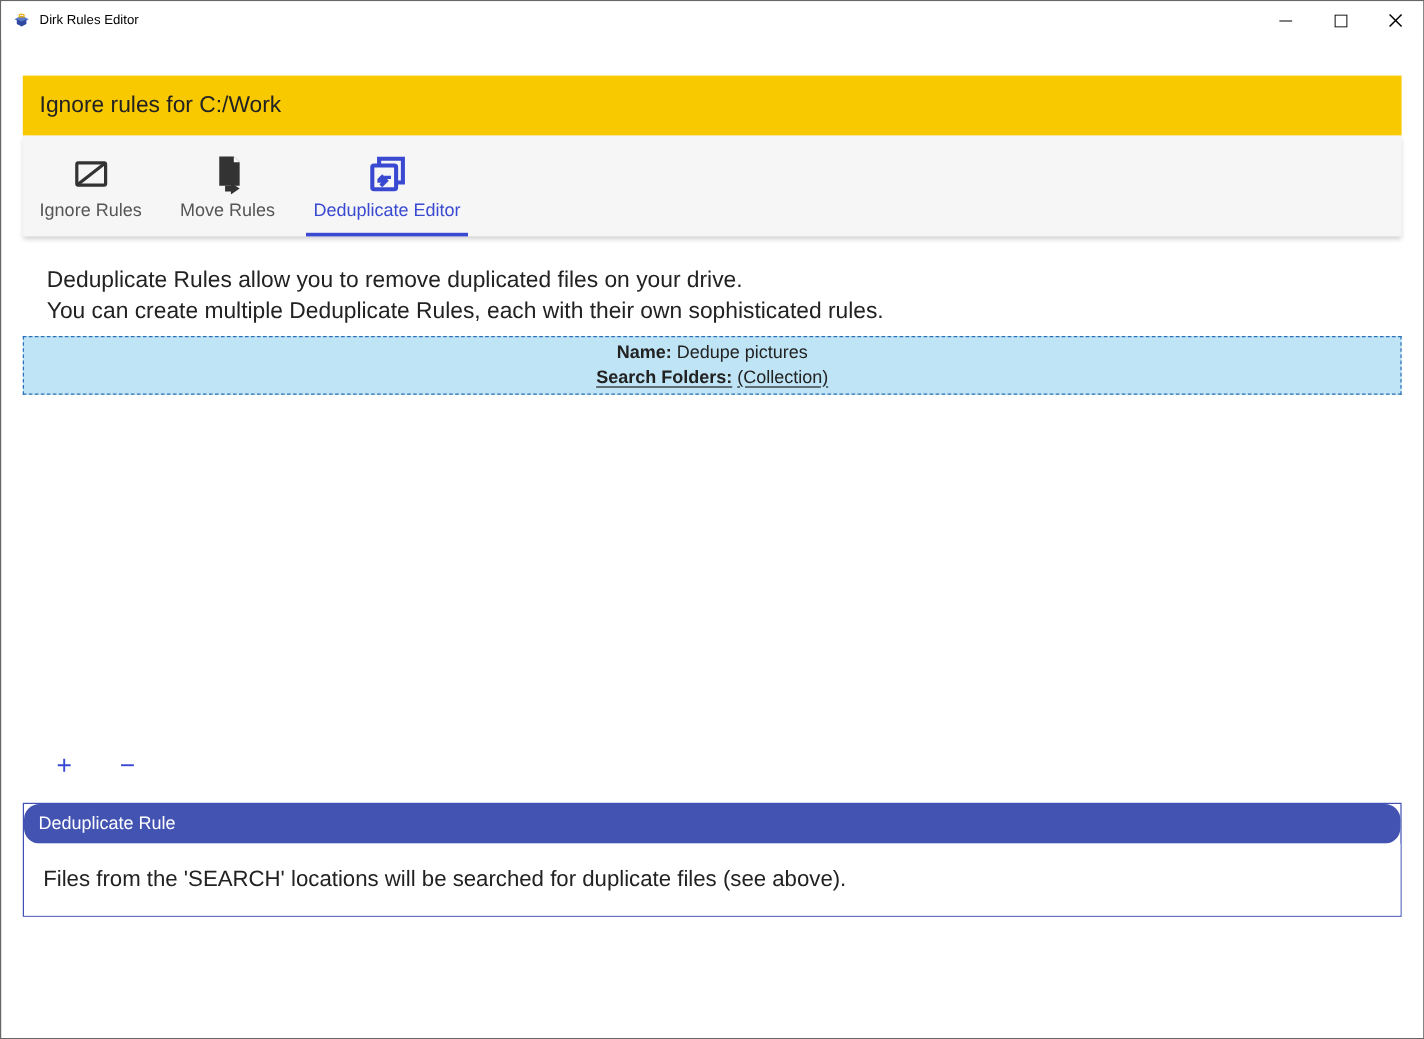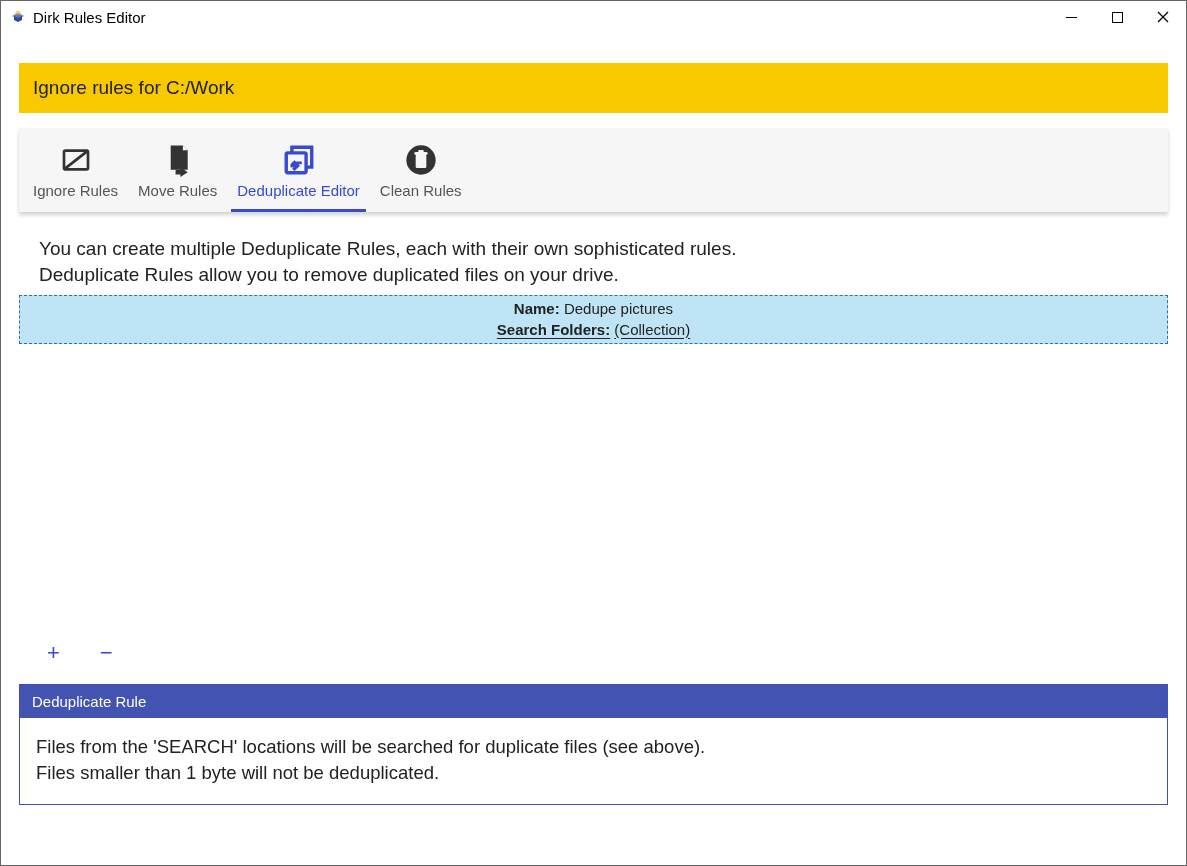--- a/index.html
+++ b/index.html
@@ -22,21 +22,21 @@
   .titlebar .app-icon {
     width: 18px;
     height: 18px;
     margin-left: 8px;
     margin-right: 6px;
     display: flex;
     align-items: center;
     justify-content: center;
   }
   .titlebar .title {
-    font-size: 15px;
+    font-size: 11px;
     color: #000;
   }
   .titlebar .spacer { flex: 1; }
   .titlebar .win-btn {
     width: 46px;
     height: 32px;
     display: flex;
     align-items: center;
     justify-content: center;
     font-size: 14px;
@@ -60,24 +60,23 @@
   }
   .banner .prefix { font-weight: 400; }
   .banner .path { font-weight: 400; }
 
   
   .tabbar {
     background: #f6f6f6;
     display: flex;
     align-items: flex-start;
     padding: 14px 8px 0 8px;
-    gap: 8px;
+    gap: 20px;
     box-shadow: 0 3px 4px rgba(0,0,0,0.18);
     position: relative;
-    margin-top: 15px;
   }
   .tab {
     display: flex;
     flex-direction: column;
     align-items: center;
     padding: 0 6px 10px 6px;
     cursor: pointer;
     color: #555;
     border-bottom: 3px solid transparent;
   }
@@ -157,20 +156,21 @@
 
   
   .panel {
     border: 1px solid #3f51b5;
   }
   .panel-header {
     background: #4353b2;
     color: #fff;
     padding: 8px 12px;
     font-size: 15px;
+    border-radius: 13px;
   }
   .panel-body {
     padding: 16px 16px 18px 16px;
     font-size: 18.5px;
     color: #222;
     line-height: 1.4;
     background: #fff;
   }
 </style>
 </head>
@@ -235,36 +235,25 @@
         <svg width="34" height="34" viewBox="0 0 24 24" fill="none" stroke="#3949d1" stroke-width="2.4">
           <rect x="3" y="7" width="14" height="14" rx="1"></rect>
           <path d="M7 7 V3 H21 V17 H17"></path>
           <path d="M7 14 L10 17 L7 14 Z M10 14 h4" stroke-width="2"></path>
           <path d="M8 13 L11 16 L8 19" fill="none"></path>
           <line x1="11" y1="16" x2="6" y2="16"></line>
         </svg>
       </div>
       <span class="label">Deduplicate Editor</span>
     </div>
-    <div class="tab">
-      <div class="icon-wrap">
-        <svg width="32" height="32" viewBox="0 0 24 24" fill="#333">
-          <circle cx="12" cy="12" r="11"></circle>
-          <rect x="8" y="8" width="8" height="10" rx="1" fill="#f6f6f6"></rect>
-          <rect x="7" y="6" width="10" height="2.2" rx="1" fill="#f6f6f6"></rect>
-          <rect x="10" y="4.5" width="4" height="2" rx="0.5" fill="#f6f6f6"></rect>
-        </svg>
-      </div>
-      <span class="label">Clean Rules</span>
-    </div>
   </div>
 
   <div class="desc">
+    <div>Deduplicate Rules allow you to remove duplicated files on your drive.</div>
     <div>You can create multiple Deduplicate Rules, each with their own sophisticated rules.</div>
-    <div>Deduplicate Rules allow you to remove duplicated files on your drive.</div>
   </div>
 
   <div class="rulelist-wrap">
     <div class="rulelist">
       <div class="row">
         <b>Name:</b>
         <span>Dedupe pictures</span>
       </div>
       <div class="row">
         <b><span class="underline-dotted">Search Folders:</span></b>
@@ -277,17 +266,16 @@
 
   <div class="list-controls">
     <span class="plusminus">+</span>
     <span class="plusminus">−</span>
   </div>
 
   <div class="panel">
     <div class="panel-header">Deduplicate Rule</div>
     <div class="panel-body">
       <div>Files from the 'SEARCH' locations will be searched for duplicate files (see above).</div>
-      <div>Files smaller than 1 byte will not be deduplicated.</div>
     </div>
   </div>
 
 </div>
 
 </body></html>

